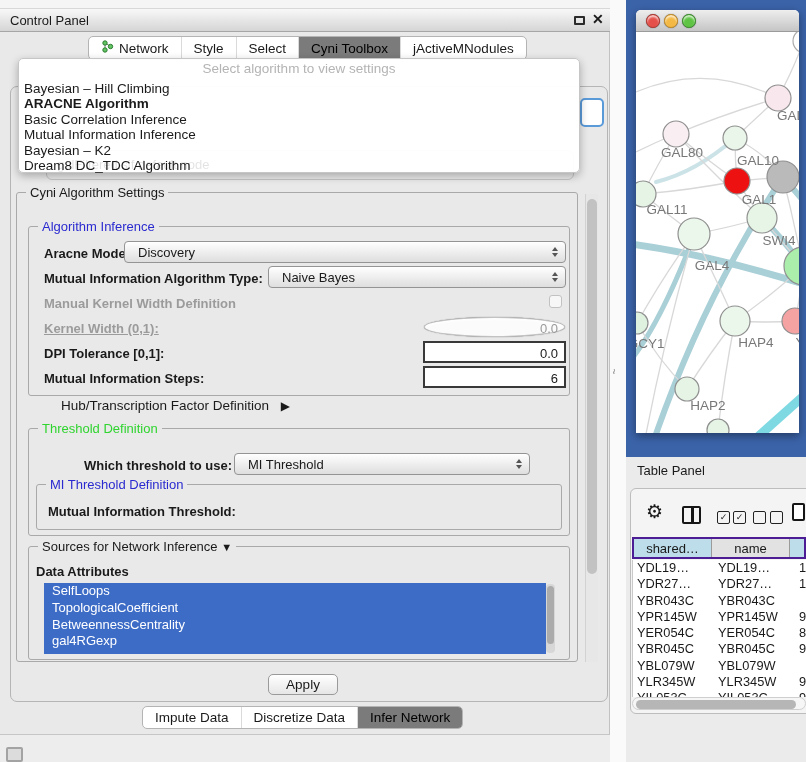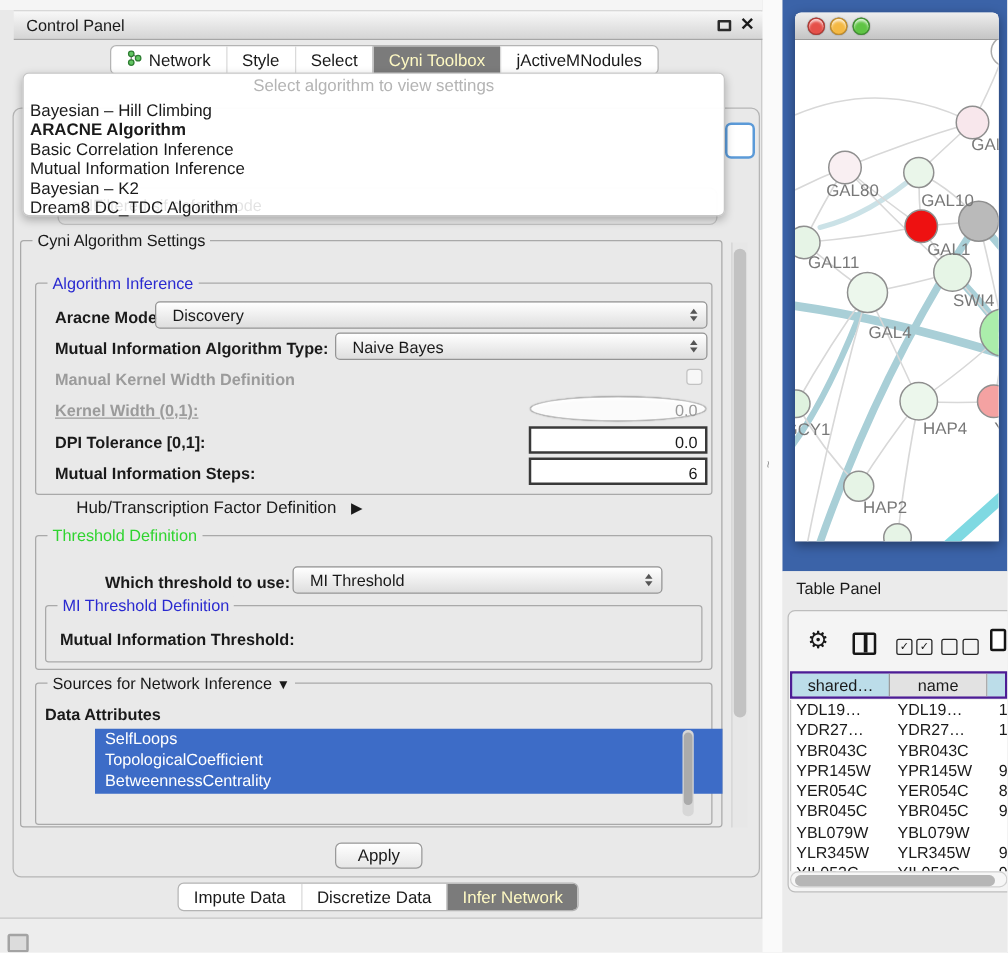--- a/index.html
+++ b/index.html
@@ -1,32 +1,32 @@
 <!DOCTYPE html>
 <html><head>
 <meta charset="utf-8">
 <style>
   html,body{margin:0;padding:0}
   #screen{position:relative;width:806px;height:762px;background:#ededed;
           font-family:"Liberation Sans",sans-serif;overflow:hidden;color:#1a1a1a}
   .abs{position:absolute;box-sizing:border-box}
   .nowrap{white-space:nowrap}
   
-  .cp-titlebar{left:11px;top:8px;width:610px;height:24px;
+  .cp-titlebar{left:0;top:8px;width:610px;height:24px;
     background:linear-gradient(#f8f8f8,#d5d5d5);border-top:1px solid #d8d8d8;
     border-bottom:1px solid #a6a6a6;display:flex;align-items:center;font-size:13px}
   .cp-title{margin-left:10px}
   .float-ico{left:574px;top:16px;width:11px;height:9px;border:2px solid #2b2b2b;border-radius:1px}
   .close-ico{left:592px;top:11px;font-size:14px;font-weight:bold}
   
   .tabstrip{display:flex;align-items:stretch;background:#fff;border:1px solid #b4b4b4;
     border-radius:5px;font-size:13.5px;height:24px;overflow:hidden}
   .tab{padding:0 12px;display:flex;align-items:center;gap:5px;border-left:1px solid #dadada;cursor:default}
   .tab:first-child{border-left:none}
-  .tab.sel{background:#7b7b7b;color:#fef9c3}
+  .tab.sel{background:#7b7b7b;color:#000000}
   
   .group{border:1px solid #a9a9a9;border-radius:3px}
   .legend{background:#e9e9e9;padding:0 4px;font-size:13px;white-space:nowrap}
   .blue{color:#2a2ad0}.green{color:#2fd42f}
   .lbl{font-size:13px;font-weight:bold;white-space:nowrap}
   .lbl.dis{color:#9b9b9b}
   
   .combo{display:flex;align-items:center;justify-content:space-between;
     background:linear-gradient(#ffffff,#dedede);border:1px solid #949494;border-radius:4px;
     font-size:13px;padding:0 5px 0 13px;height:22px}
@@ -169,21 +169,21 @@
   <span class="abs legend blue" style="left:46px;top:477px;">MI Threshold Definition</span>
   <span class="abs lbl" style="left:48px;top:504px;">Mutual Information Threshold:</span>
 
   <div class="abs group" style="left:28px;top:546px;width:542px;height:114px;"></div>
   <span class="abs legend" style="left:38px;top:539px;">
     <span>Sources for Network Inference</span>
     <span style="font-size:11px;">▼</span>
   </span>
   <span class="abs lbl" style="left:36px;top:564px;">Data Attributes</span>
 
-  <div class="abs list" style="left:44px;top:583px;width:502px;height:52px;margin-left:32px;">
+  <div class="abs list" style="left:44px;top:583px;width:502px;height:71px;">
     <div>SelfLoops</div>
     <div>TopologicalCoefficient</div>
     <div>BetweennessCentrality</div>
     <div>gal4RGexp</div>
   </div>
   <div class="abs" style="left:546px;top:584px;width:9px;height:69px;background:#d7d7d7;border-radius:4px;">
     <div style="position:absolute;left:1px;top:2px;width:7px;height:58px;background:#ababab;border-radius:4px;"></div>
   </div>
 
   <div class="abs btn" style="left:268px;top:674px;width:70px;height:21px;">Apply</div>

